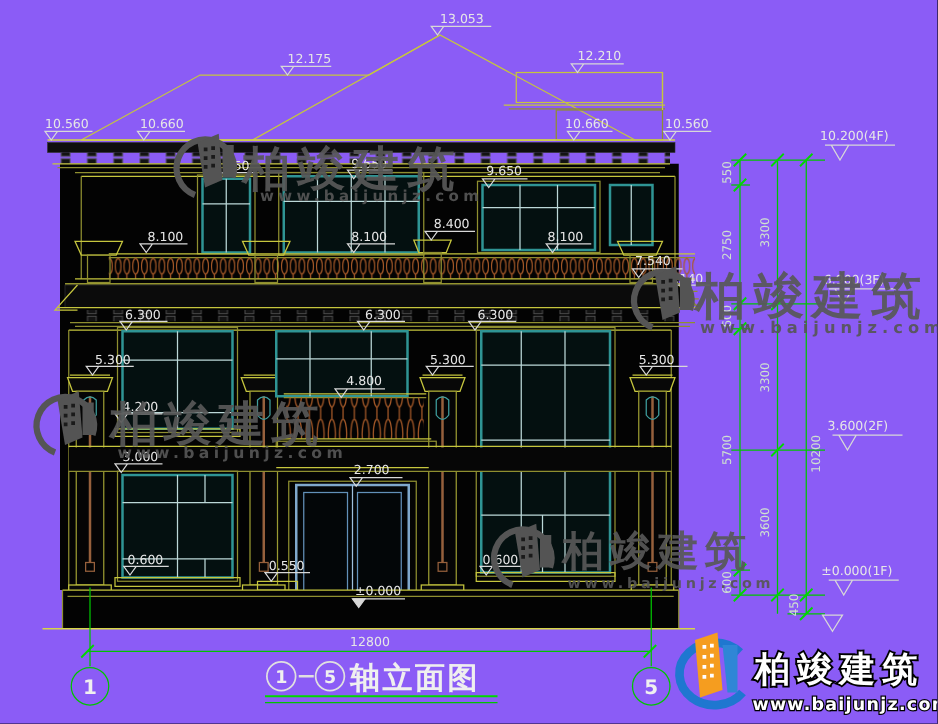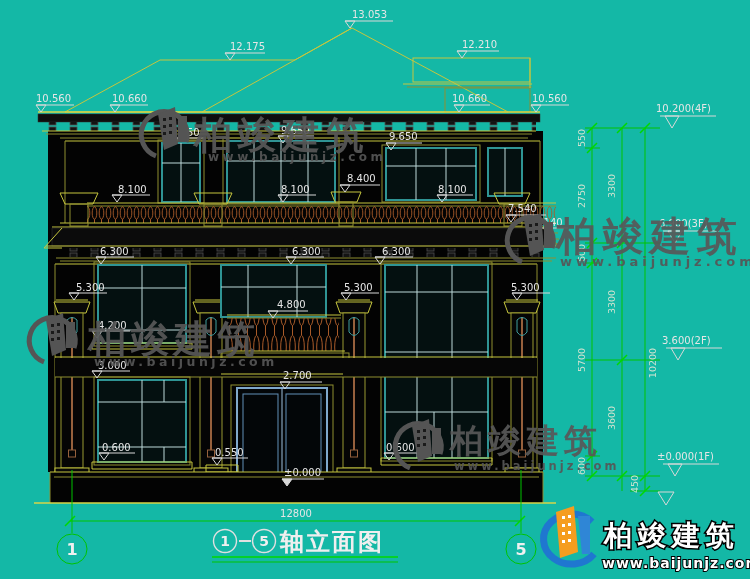--- a/index.html
+++ b/index.html
@@ -1,16 +1,16 @@
 <!DOCTYPE html>
 <html><head>
 <meta charset="utf-8">
 <style>
   html,body{margin:0;padding:0;background:#000;}
-  #stage{position:relative;width:750px;height:579px;background:#14b8a6;overflow:hidden;}
+  #stage{position:relative;width:750px;height:579px;background:#8b5cf6;overflow:hidden;}
   svg text{font-family:"DejaVu Sans",sans-serif;}
   .t  {fill:#e6e6e6;font-size:10px;}
   .tv {fill:#cfe2cf;font-size:9.5px;}
   .ly {stroke:#c6c63e;stroke-width:1;fill:none;}
   .lyb{stroke:#d6d648;stroke-width:1.3;fill:none;}
   .ly2{stroke:#8f8f30;stroke-width:1;fill:none;}
   .lw {stroke:#d8d8d8;stroke-width:1;fill:none;}
   .lwf{stroke:#d8d8d8;stroke-width:1;fill:#d8d8d8;}
   .lg {stroke:#00c400;stroke-width:1;fill:none;}
   .lgb{stroke:#00d800;stroke-width:1.5;fill:none;}

